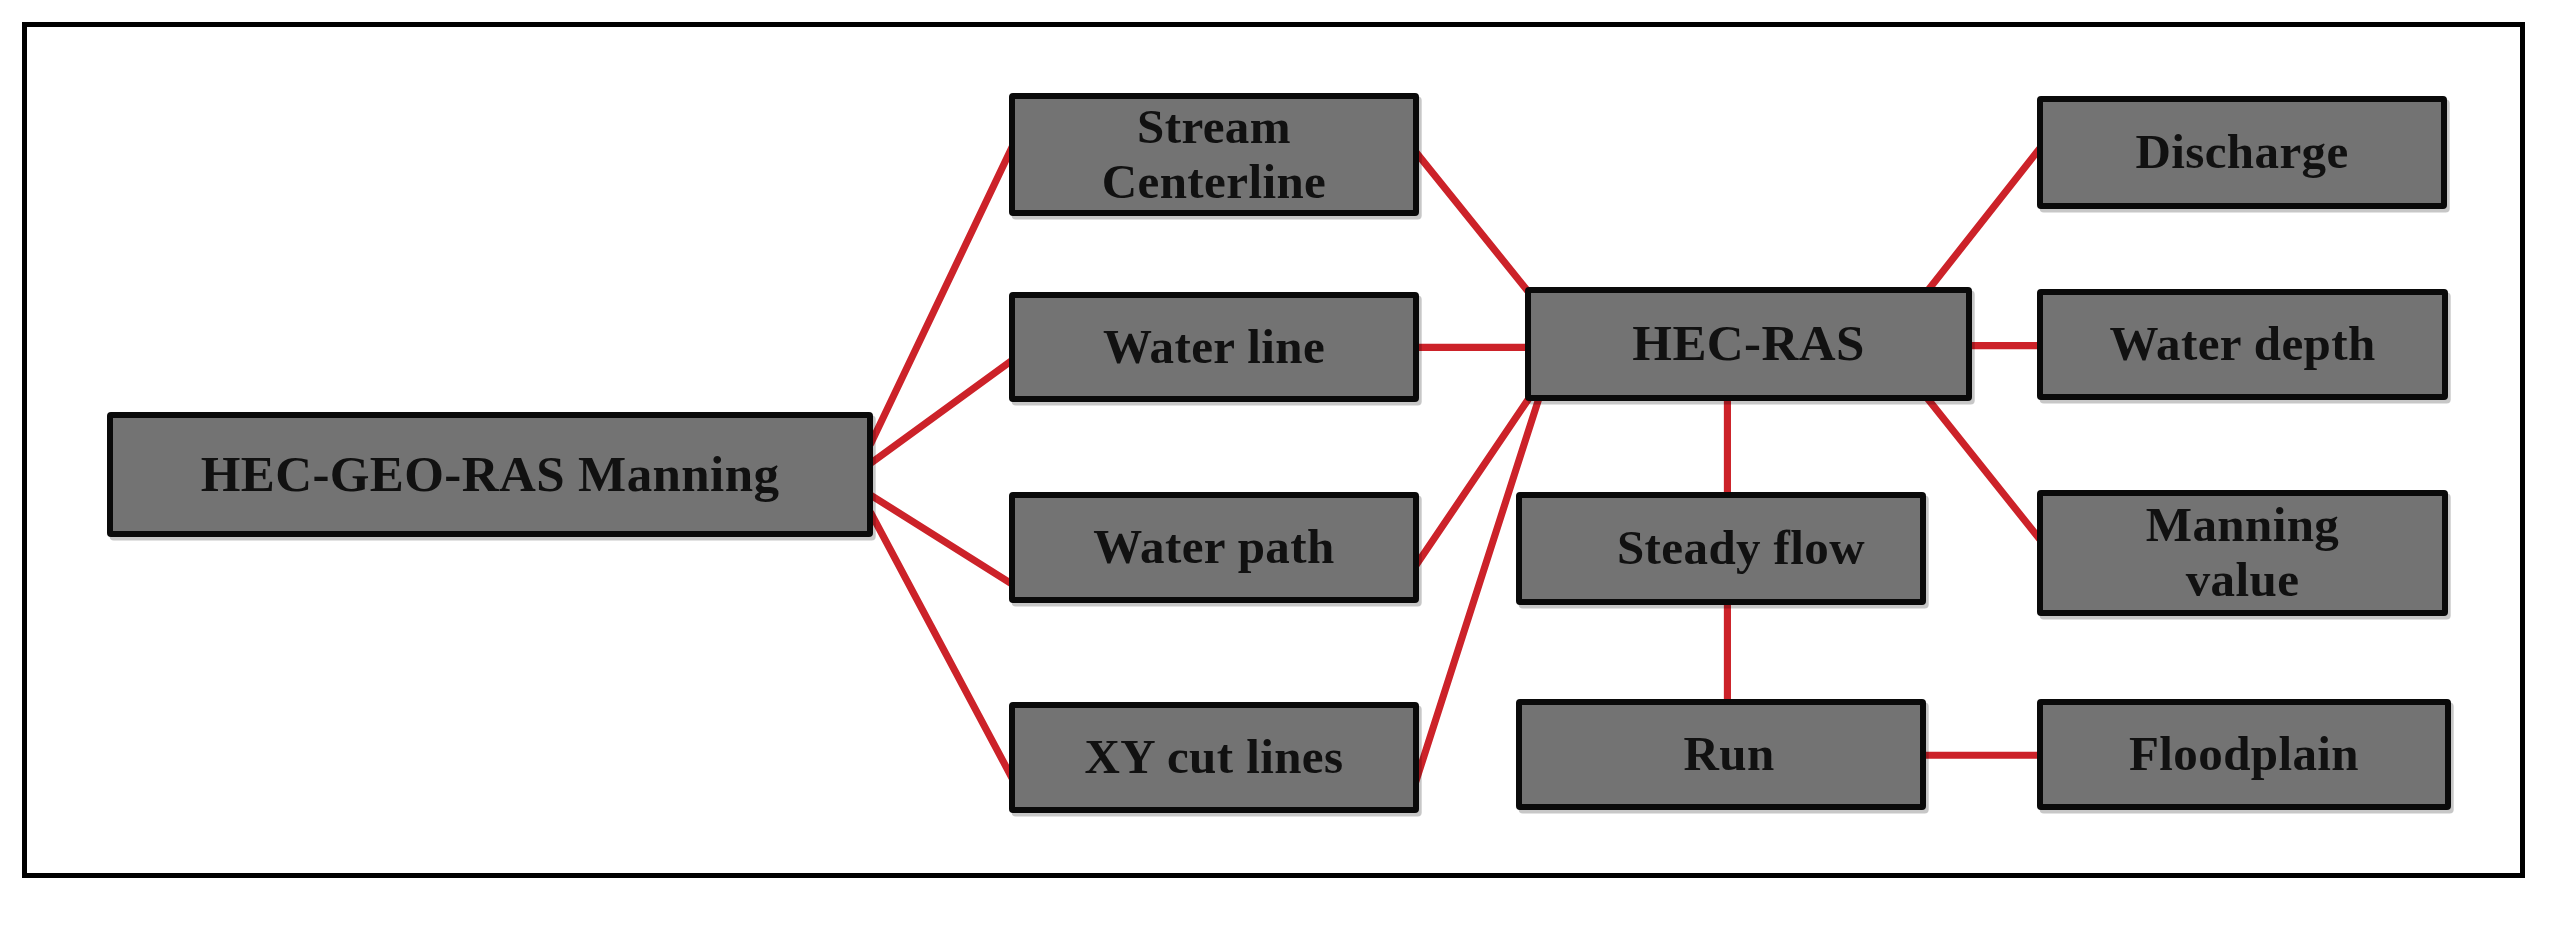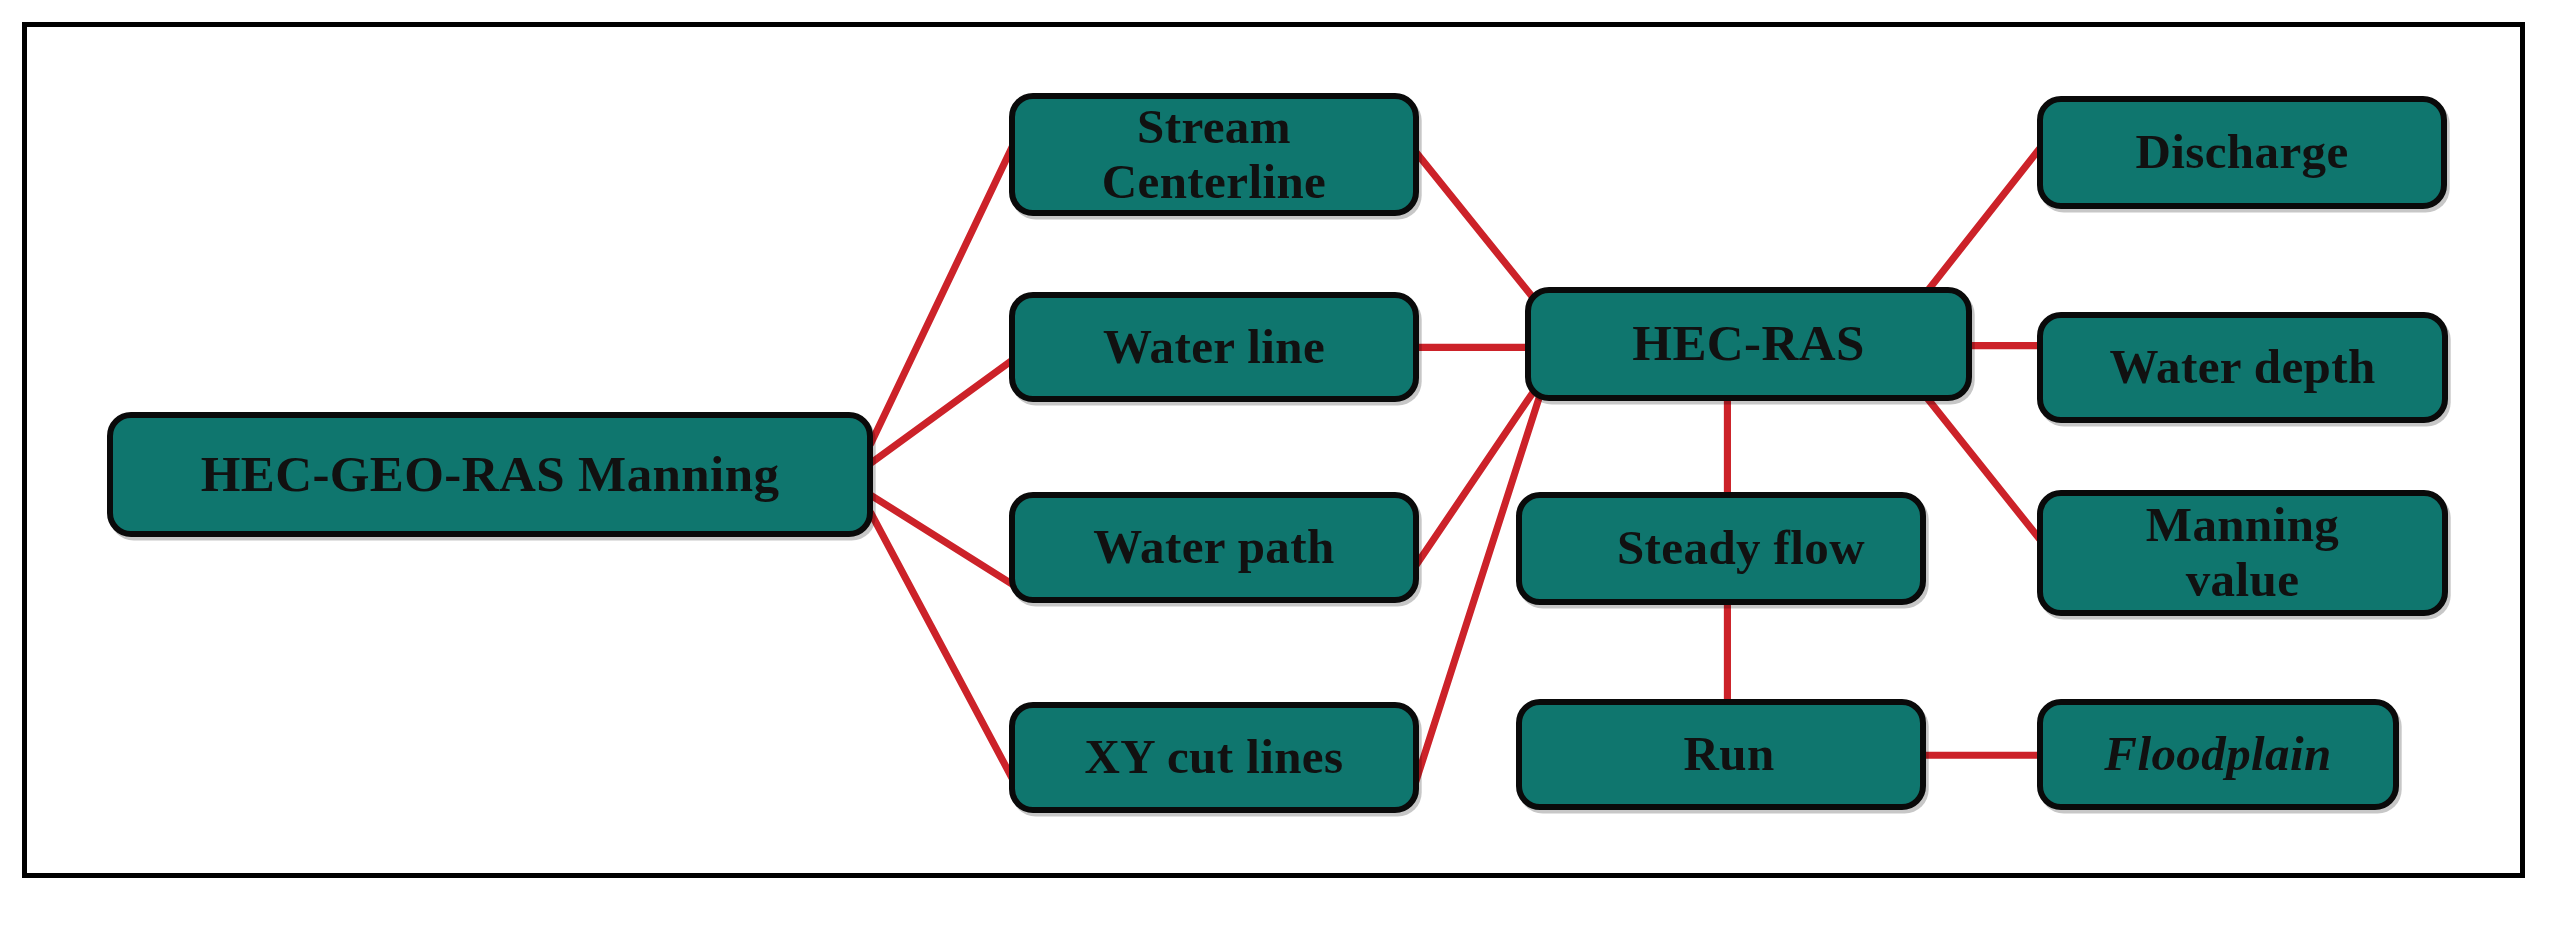--- a/index.html
+++ b/index.html
@@ -36,23 +36,23 @@
     left: 0;
     top: 0;
     width: 2576px;
     height: 937px;
     pointer-events: none;
   }
   
   .node {
     position: absolute;
     box-sizing: border-box;
-    background: #0f766e;
+    background: #737373;
     border: 6.2px solid #0a0a0a;
-    border-radius: 24px;
+    border-radius: 4px;
     display: flex;
     align-items: center;
     justify-content: center;
     text-align: center;
     color: #111111;
     font-weight: bold;
     letter-spacing: 0.4px;
     line-height: 1.12;
     box-shadow: 2.7px 3.6px 0 rgba(0,0,0,0.22);
   }
@@ -64,23 +64,23 @@
   
   #node-layers      { left: 107px;  top: 412px; width: 766px; height: 125px; font-size: 51px; }
   #node-stream      { left: 1009px; top: 93px; width: 410px; height: 123px; font-size: 49px; }
   #node-bank        { left: 1009px; top: 292px; width: 410px; height: 110px; font-size: 49px; }
   #node-flow        { left: 1009px; top: 492px; width: 410px; height: 111px; font-size: 49px; }
   #node-xycut       { left: 1009px; top: 702px; width: 410px; height: 111px; font-size: 49px; }
   #node-hecras      { left: 1525px; top: 287px; width: 447px; height: 114px; font-size: 51px; }
   #node-steady      { left: 1516px; top: 492px; width: 410px; height: 113px; font-size: 49px; padding-left: 40px; }
   #node-run         { left: 1516px; top: 699px; width: 410px; height: 111px; font-size: 49px; padding-left: 16px; }
   #node-discharge   { left: 2037px; top: 96px; width: 410px; height: 113px; font-size: 49px; }
-  #node-waterdepth  { left: 2037px; top: 289px; width: 411px; height: 111px; font-size: 49px; margin-top: 23px; }
+  #node-waterdepth  { left: 2037px; top: 289px; width: 411px; height: 111px; font-size: 49px; }
   #node-manning     { left: 2037px; top: 490px; width: 411px; height: 126px; font-size: 49px; }
-  #node-floodplain  { left: 2037px; top: 699px; width: 362px; height: 111px; font-size: 49px; font-style: italic; }
+  #node-floodplain  { left: 2037px; top: 699px; width: 414px; height: 111px; font-size: 49px; }
 </style>
 </head>
 <body>
 
 <div id="diagram-root">
 
   <div id="outer-frame"></div>
 
   <svg id="connector-layer" viewBox="0 0 2893 1052" width="2576" height="937" xmlns="http://www.w3.org/2000/svg">
     <g stroke="#cc2229" stroke-width="8" fill="none" stroke-linecap="round">

